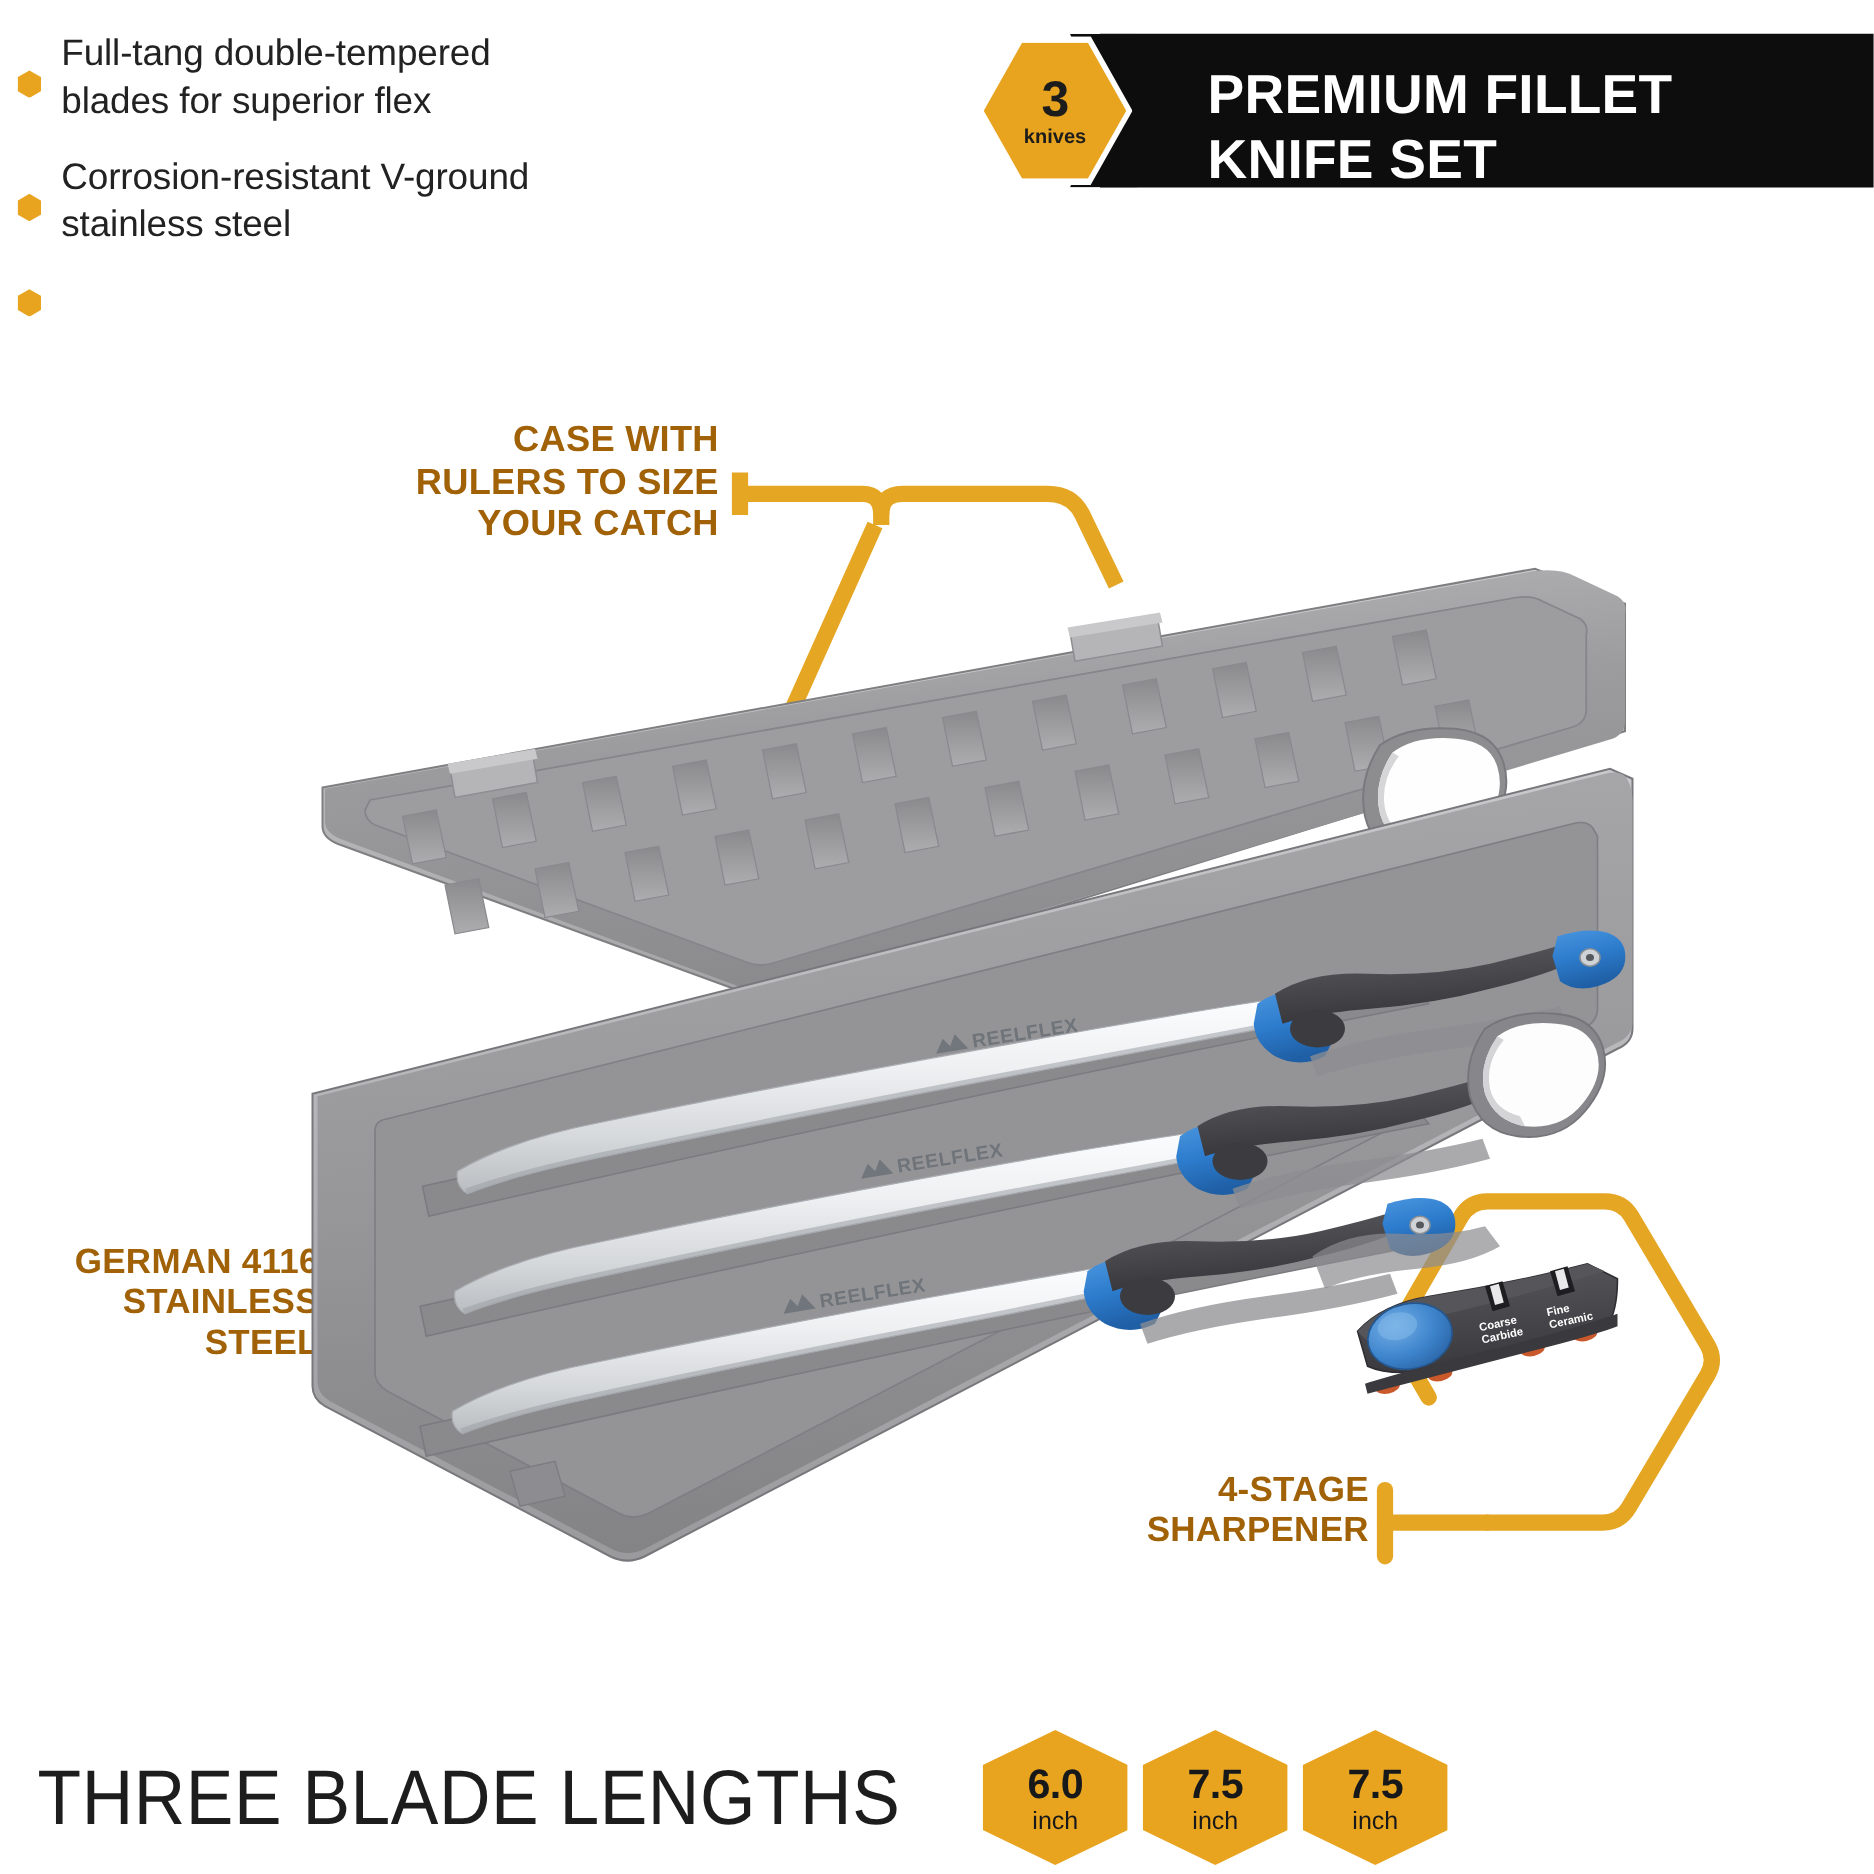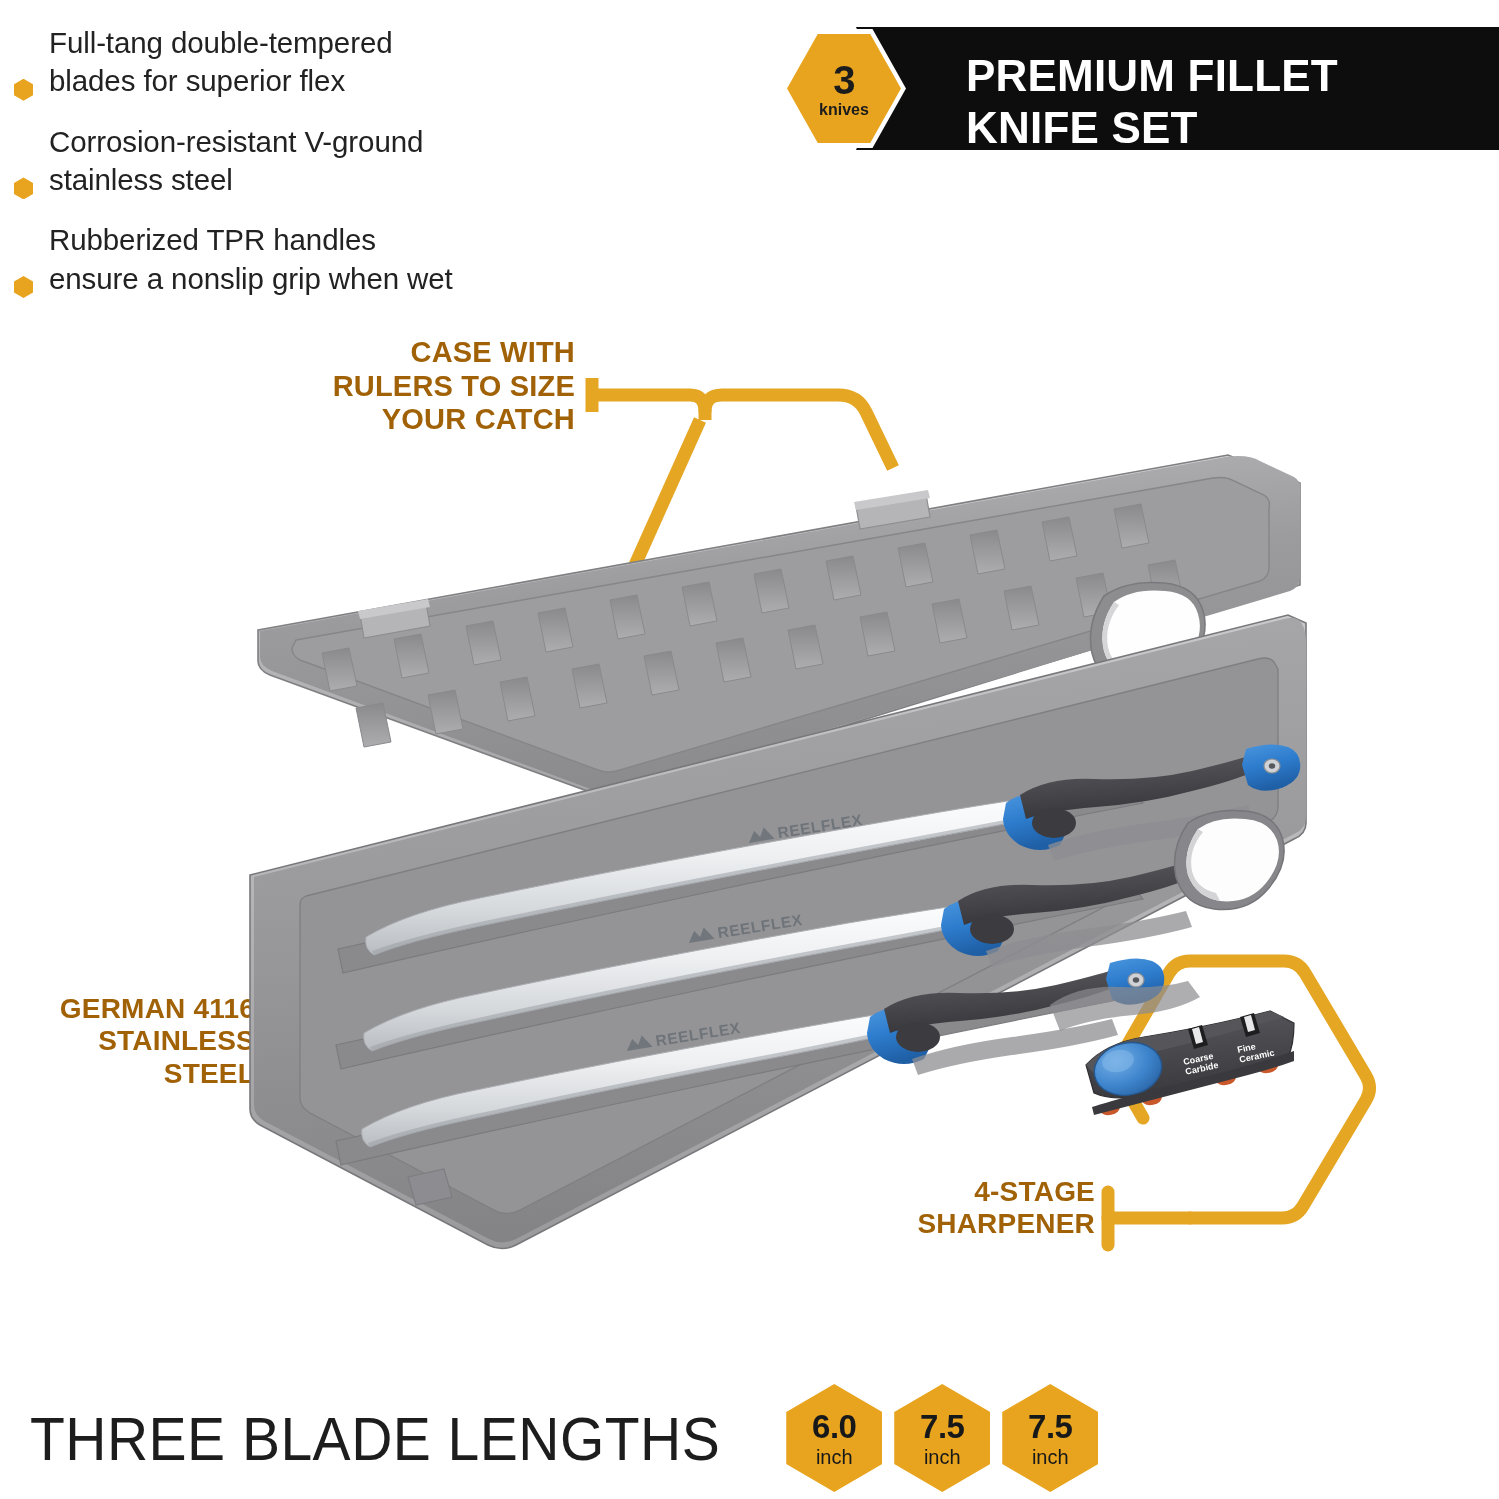--- a/index.html
+++ b/index.html
@@ -18,21 +18,21 @@
 
   
   .features {
     position: absolute;
     left: 0px;
     top: 24px;
     width: 470px;
   }
   .feature-row {
     display: flex;
-    align-items: flex-end;
+    align-items: center;
     margin-bottom: 22px;
   }
   .hex-bullet {
     flex: 0 0 auto;
     width: 19px;
     height: 22px;
     margin: 10px 16px 0 14px;
     background: #E8A41F;
     clip-path: polygon(50% 0%, 100% 25%, 100% 75%, 50% 100%, 0% 75%, 0% 25%);
   }
@@ -186,21 +186,21 @@
     white-space: nowrap;
     transform: scaleX(0.92);
     transform-origin: center;
   }
   .size-hexes {
     display: flex;
     align-items: center;
     margin-left: 36px;
   }
   .size-hex {
-    width: 96px;
+    width: 116px;
     height: 108px;
     margin-right: 12px;
     background: #E8A41F;
     clip-path: polygon(50% 0%, 100% 26%, 100% 74%, 50% 100%, 0% 74%, 0% 26%);
     display: flex;
     flex-direction: column;
     align-items: center;
     justify-content: center;
     line-height: 1;
   }
@@ -227,24 +227,20 @@
     <div class="feature-text">Full-tang double-tempered
 blades for superior flex</div>
   </div>
   <div class="feature-row">
     <div class="hex-bullet"></div>
     <div class="feature-text">Corrosion-resistant
 V-ground stainless steel</div>
   </div>
   <div class="feature-row">
     <div class="hex-bullet"></div>
-    <div class="feature-text">Rubberized TPR
-handles ensure
-a nonslip grip
-when wet</div>
   </div>
 </div>
 
 <div class="header-badge">
   <div class="header-bar"></div>
   <div class="header-bar-notch"></div>
   <div class="header-hex-outer"></div>
   <div class="header-hex">
     <div class="header-hex-count">3</div>
     <div class="header-hex-unit">knives</div>

